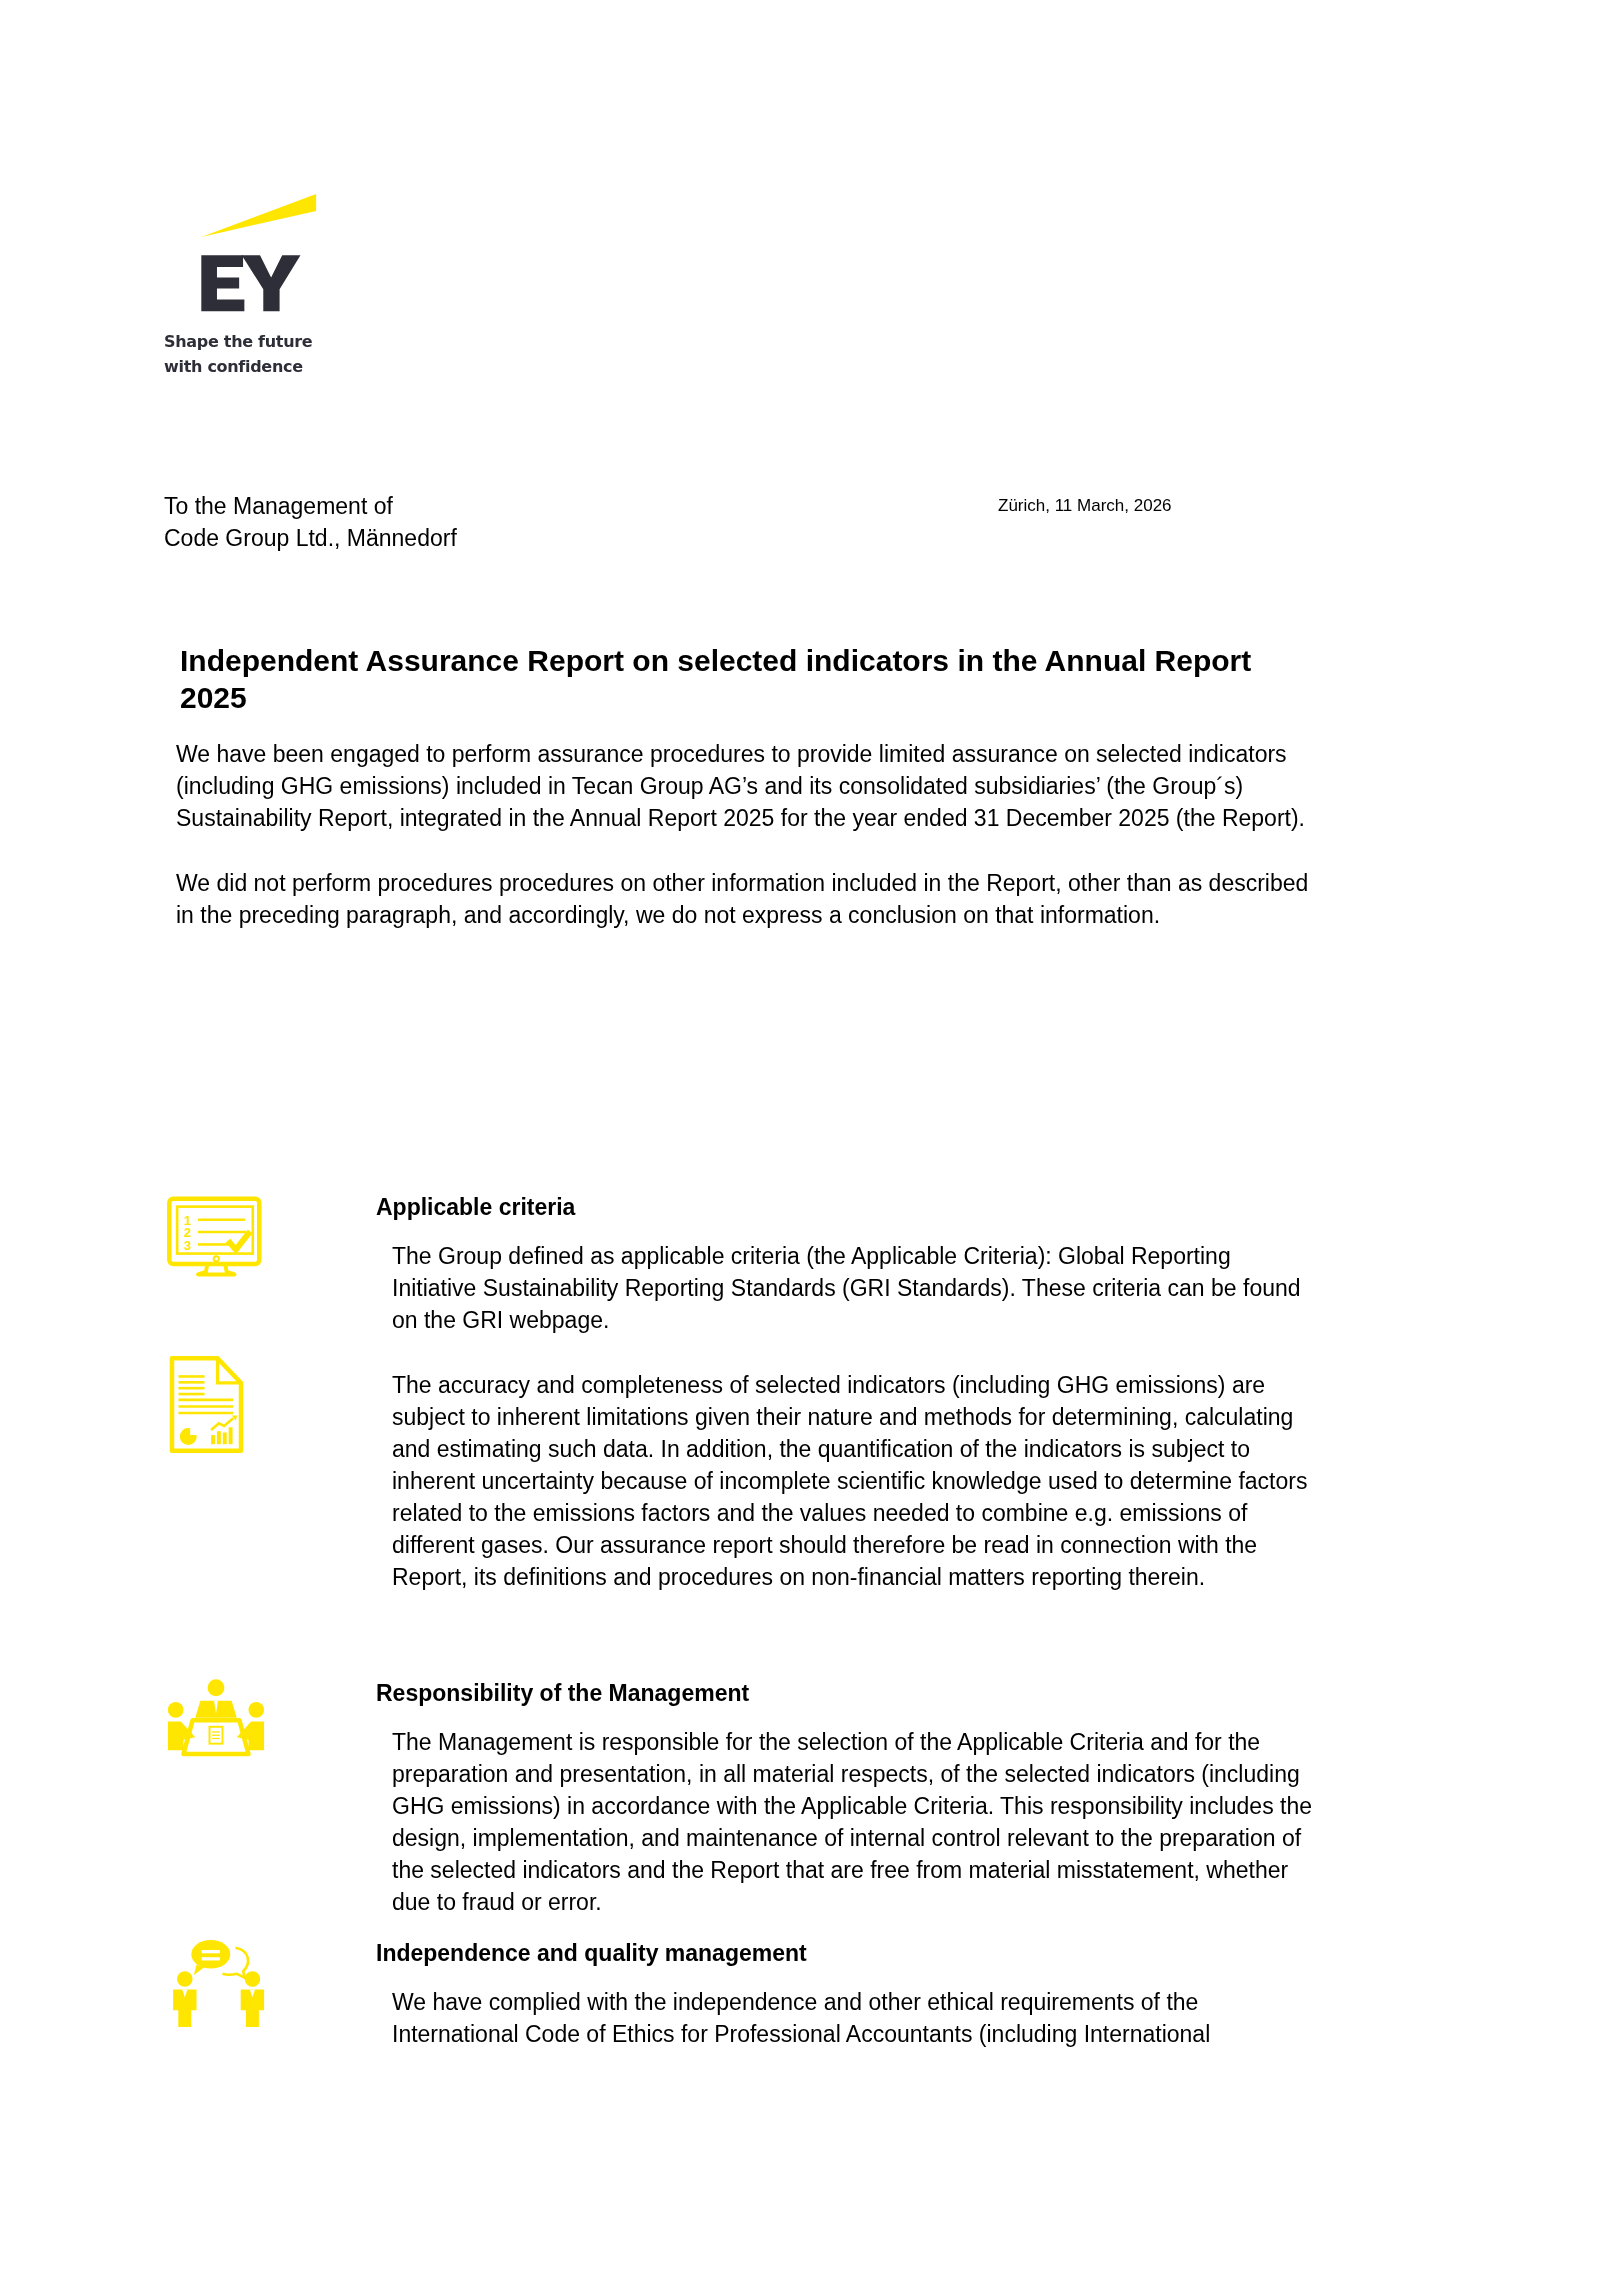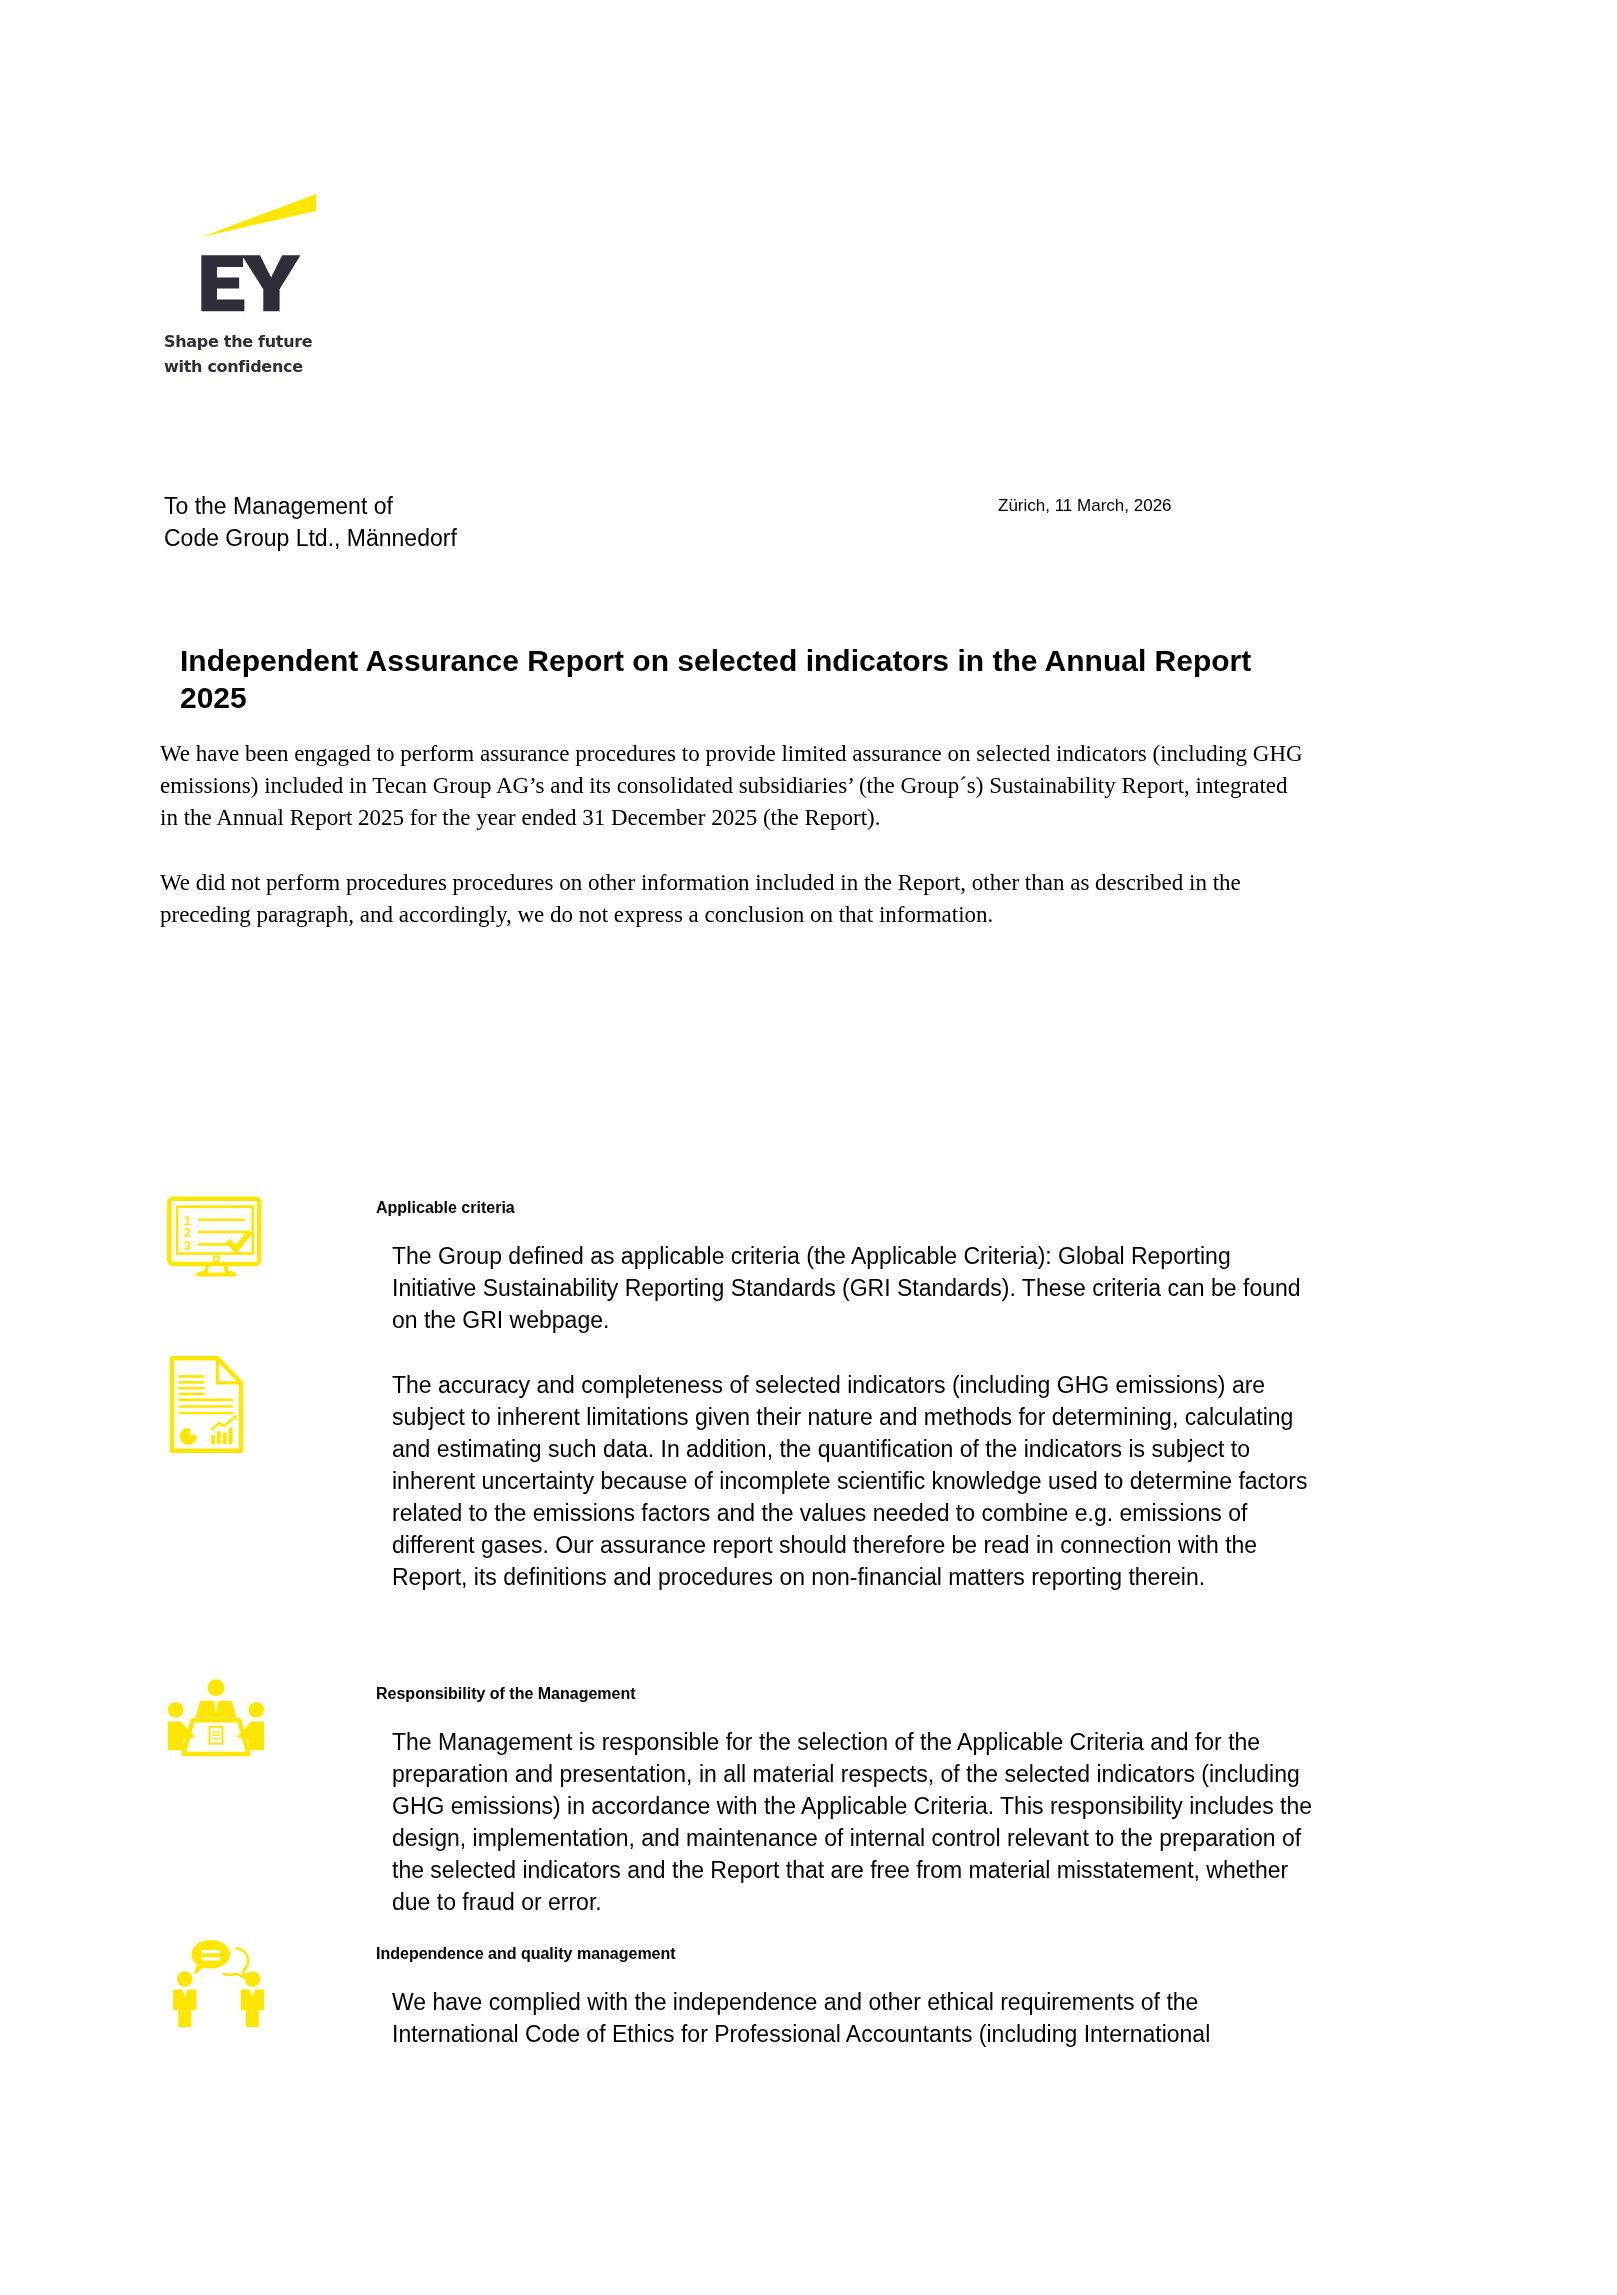--- a/index.html
+++ b/index.html
@@ -14,27 +14,27 @@
       font-family: "DejaVu Sans", sans-serif; font-weight: bold;
       font-size: 16px; line-height: 25px; color: #2e2e38; letter-spacing: -0.3px;
       white-space: nowrap;
     }
     .addr { position: absolute; left: 164px; top: 490px; font-size: 23px; line-height: 32px; }
     .date { position: absolute; left: 998px; top: 490px; font-size: 17px; line-height: 32px; }
     .title {
       position: absolute; left: 164px; top: 626px; width: 1109px;
       font-size: 30px; font-weight: bold; line-height: 37px; margin: 16px;
     }
-    .intro { position: absolute; left: 160px; top: 738px; width: 1148px; font-family: Liberation Serif, serif; }
+    .intro { position: absolute; left: 176px; top: 738px; width: 1148px; }
     .intro p { margin: 0 0 33px 0; font-size: 23px; line-height: 32px; }
     .sections { position: absolute; left: 164px; top: 1191px; width: 1174px; }
     .section { position: absolute; left: 0; width: 1174px; }
     .section .icon { position: absolute; left: 0; top: 0; }
     .section .text { position: absolute; left: 212px; top: 0; width: 952px; }
-    .section h3 { margin: 0; font-size: 16px; font-weight: bold; line-height: 33px; }
+    .section h3 { margin: 0; font-size: 23px; font-weight: bold; line-height: 33px; }
     .section p { margin: 16px; font-size: 23px; line-height: 32px; }
   </style>
 </head>
 <body>
 
 <div class="logo">
   <svg width="183" height="137" viewBox="0 0 280 210">
     <polygon points="60,72 236,6 236,32" fill="#ffe600"></polygon>
 
     <polygon points="60,100 124,100 124,118 84,118 84,134 118,134 118,151 84,151 84,168 126,168 126,186 60,186" fill="#2e2e38"></polygon>

